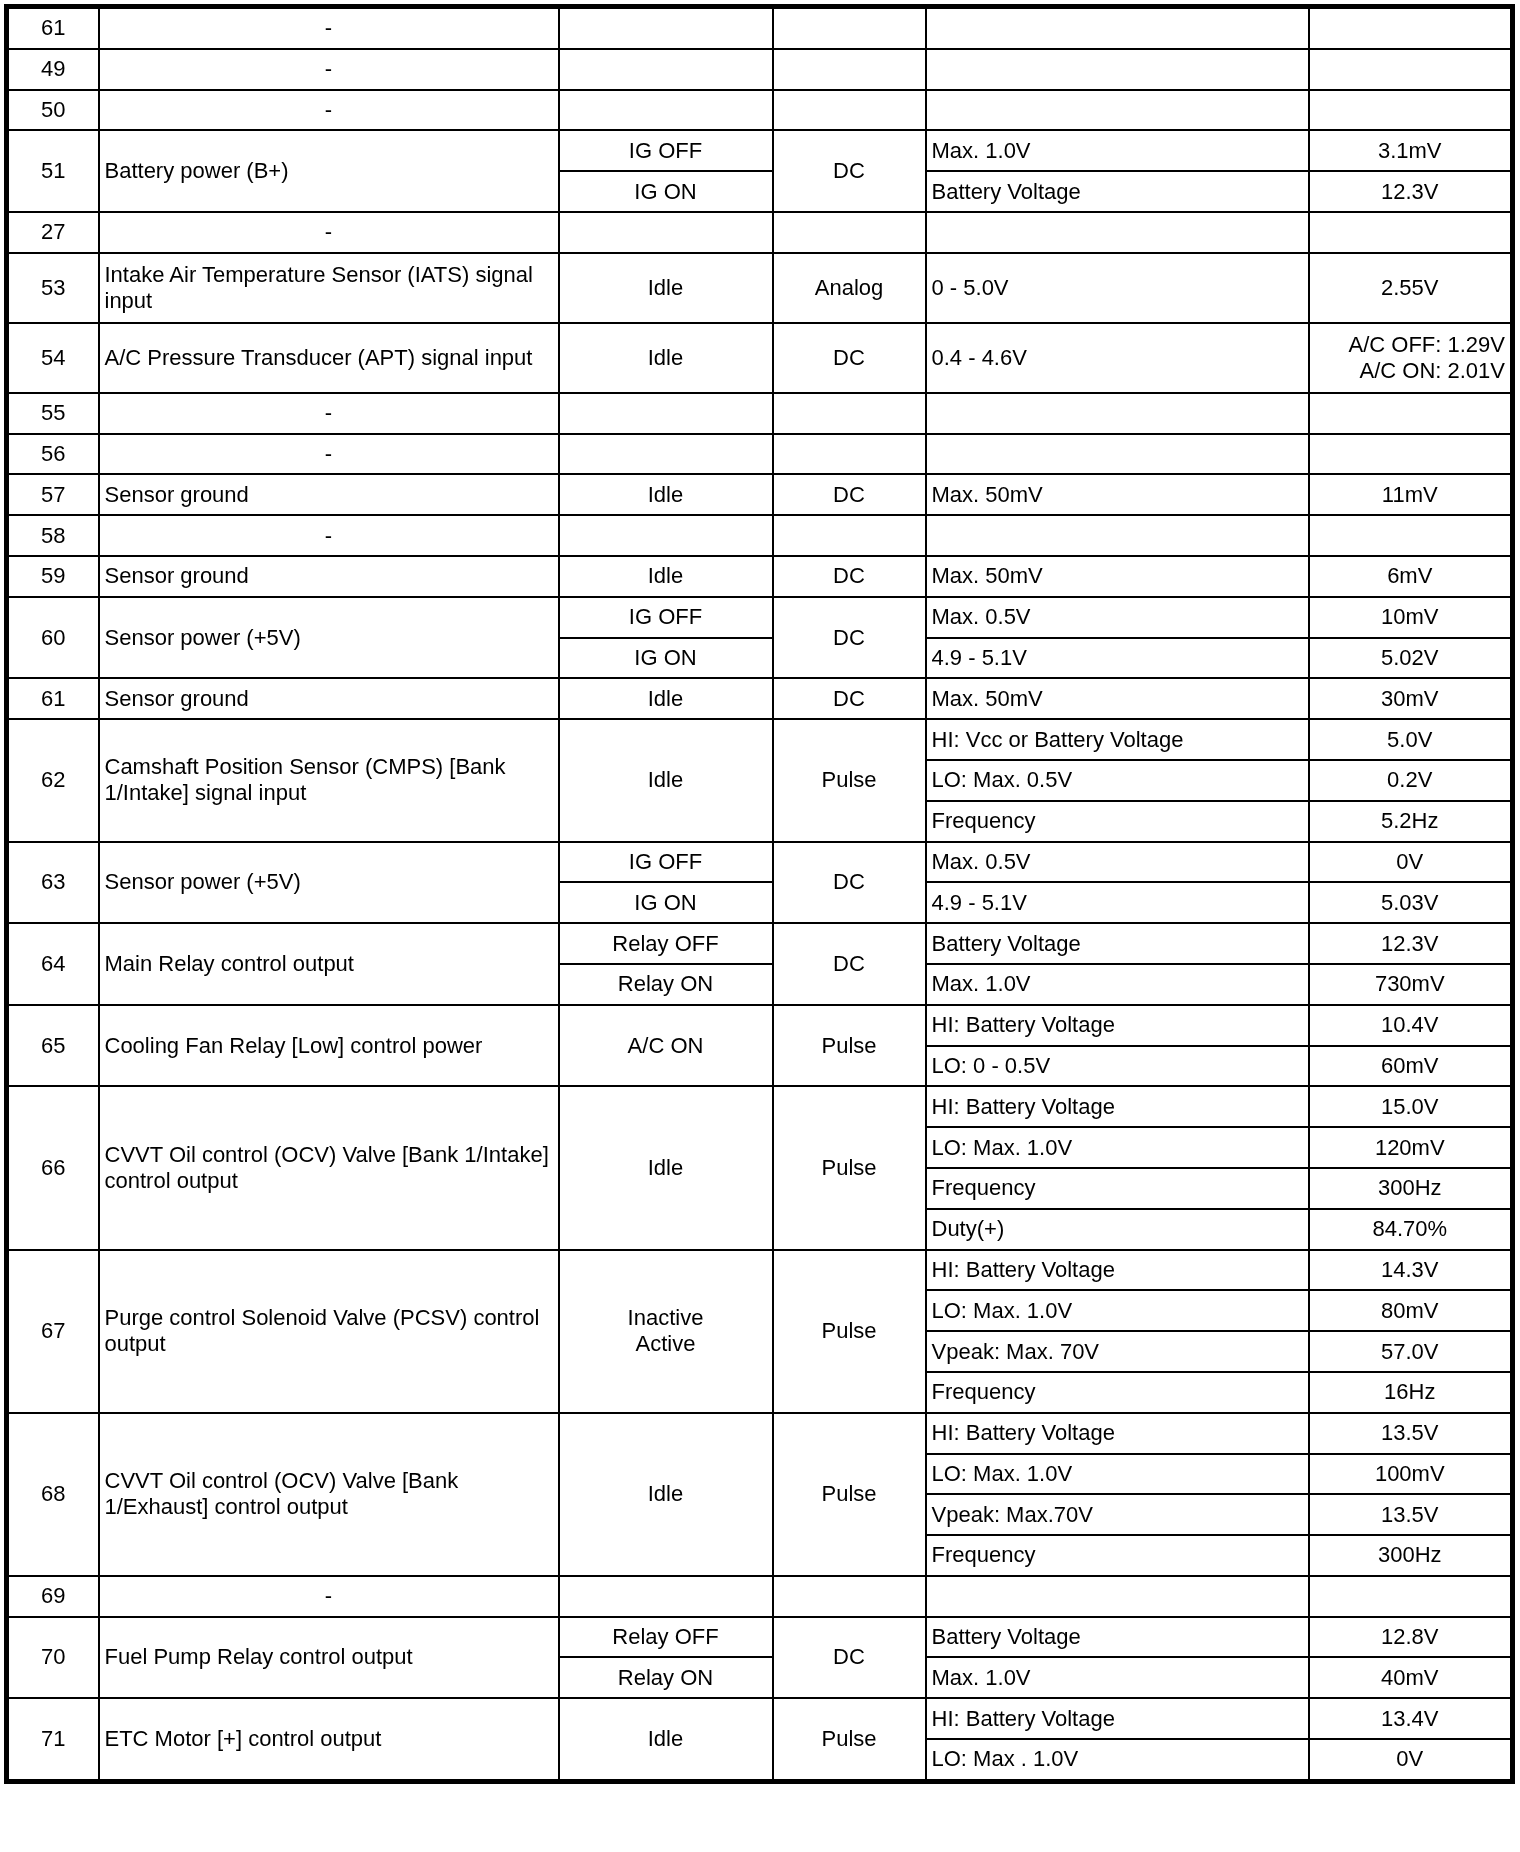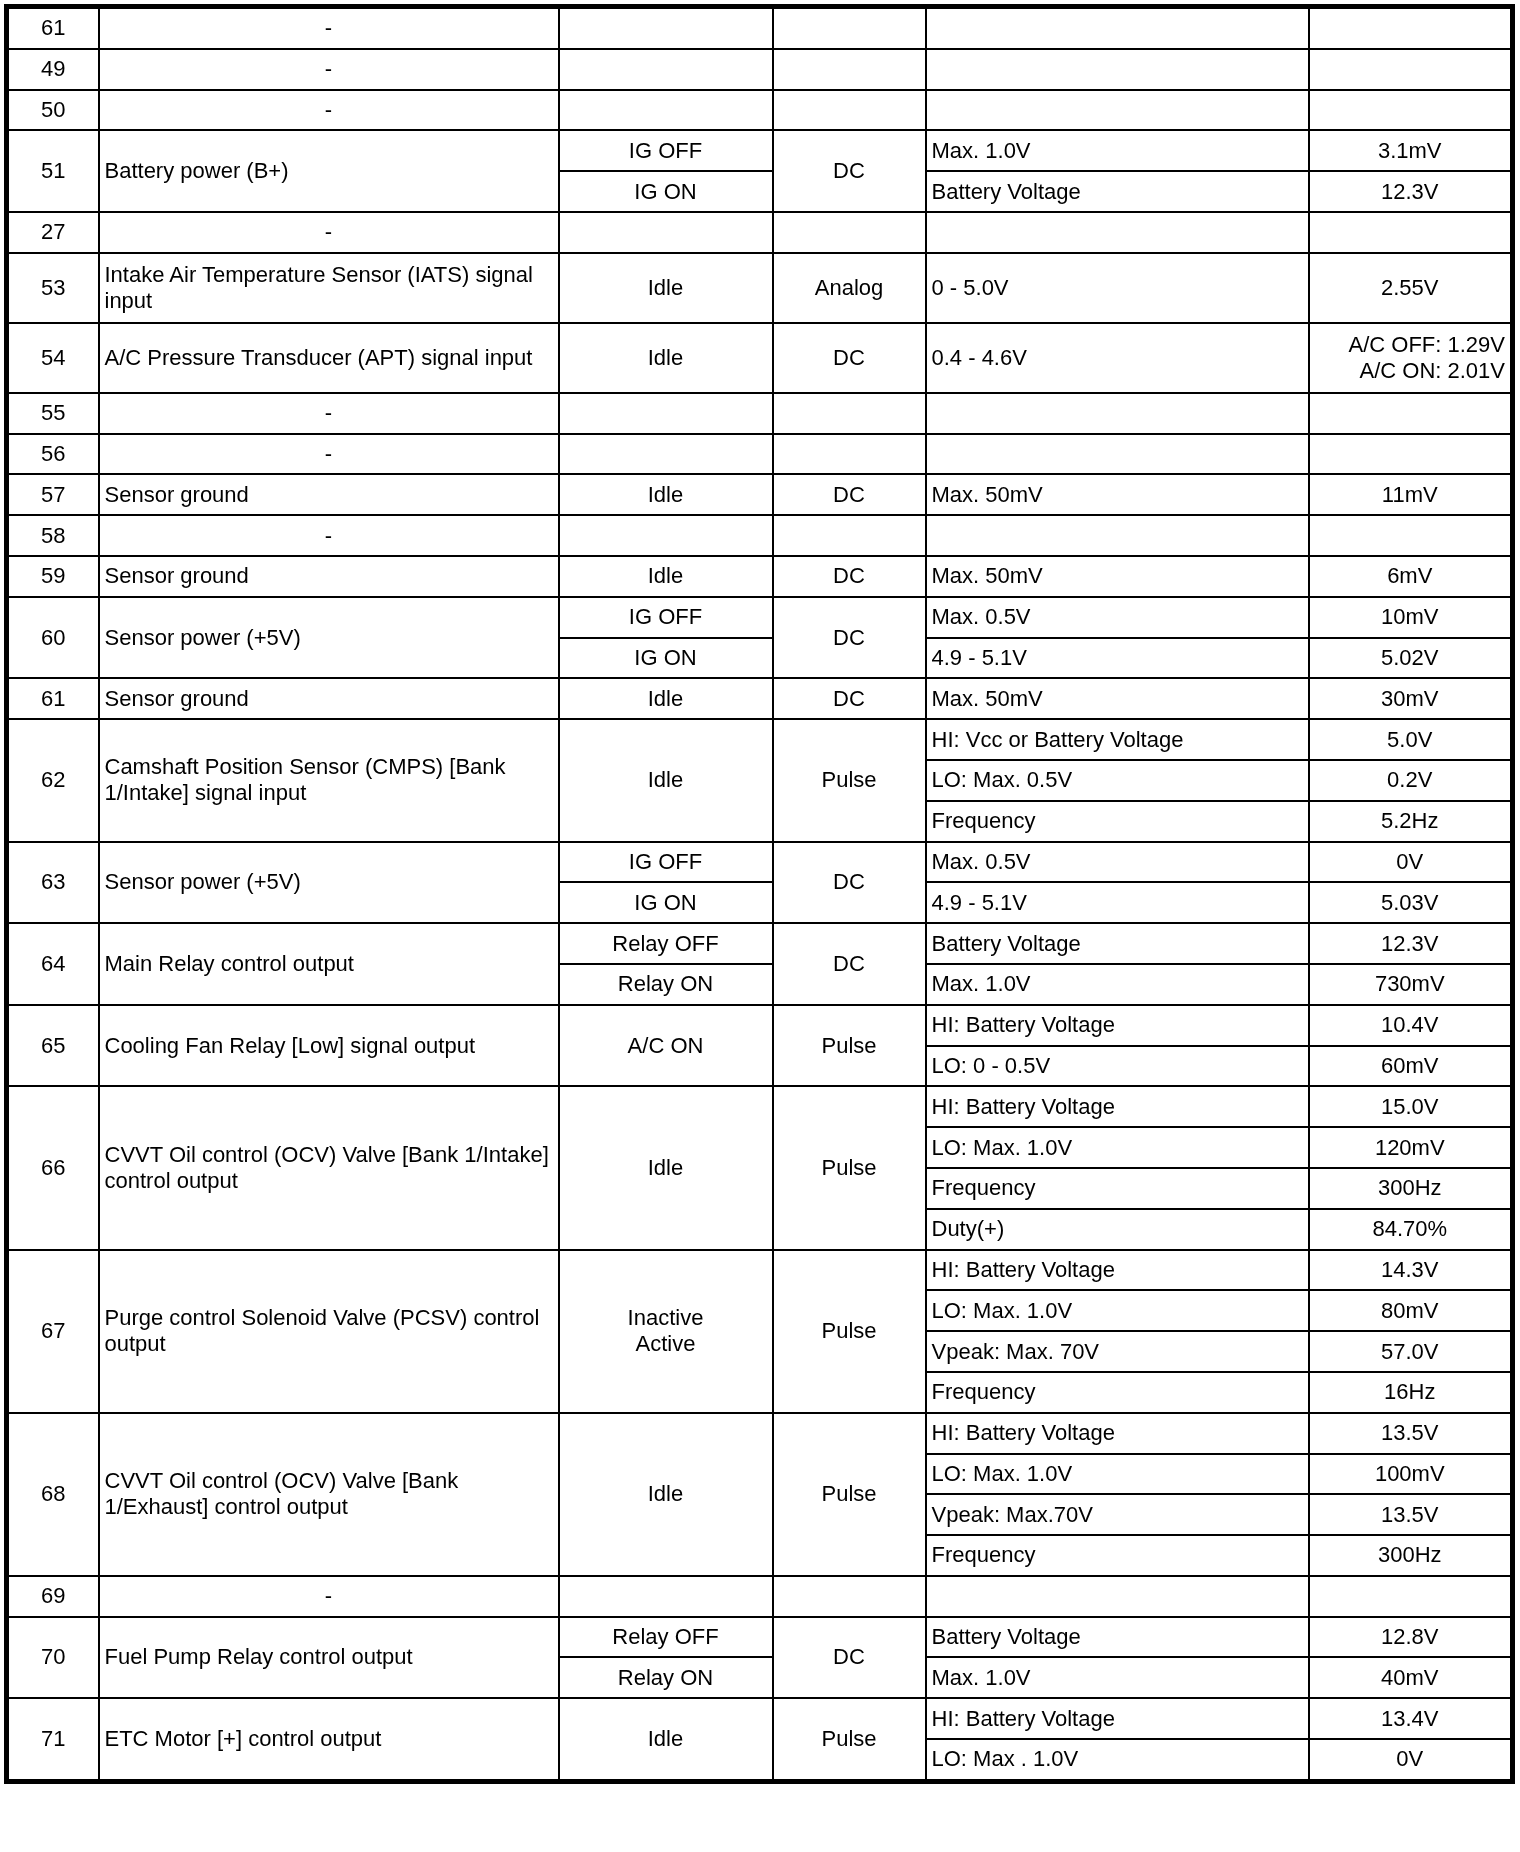--- a/index.html
+++ b/index.html
@@ -213,21 +213,21 @@
         <td class="c-spec">Battery Voltage</td>
         <td class="c-meas" style="white-space: pre-line;">12.3V</td>
       </tr>
       <tr class="sub">
         <td class="c-cond">Relay ON</td>
         <td class="c-spec">Max. 1.0V</td>
         <td class="c-meas" style="white-space: pre-line;">730mV</td>
       </tr>
       <tr class="sub">
         <td class="c-pin" rowspan="2">65</td>
-        <td class="c-desc wrap" rowspan="2">Cooling Fan Relay [Low] signal output</td>
+        <td class="c-desc wrap" rowspan="2">Cooling Fan Relay [Low] control power</td>
         <td class="c-cond" rowspan="2" style="white-space: pre-line;">A/C ON</td>
         <td class="c-type" rowspan="2">Pulse</td>
         <td class="c-spec">HI: Battery Voltage</td>
         <td class="c-meas" style="white-space: pre-line;">10.4V</td>
       </tr>
       <tr class="sub">
         <td class="c-spec">LO: 0 - 0.5V</td>
         <td class="c-meas" style="white-space: pre-line;">60mV</td>
       </tr>
       <tr class="sub">

